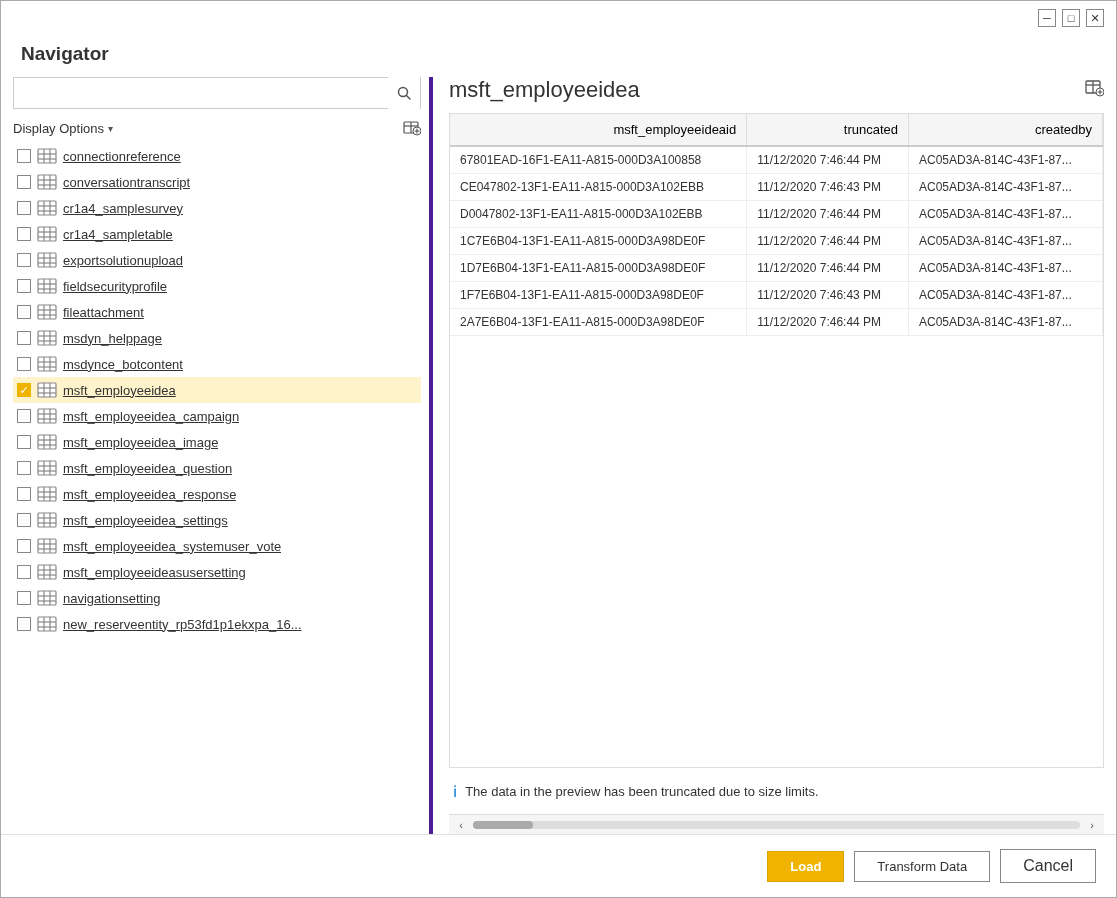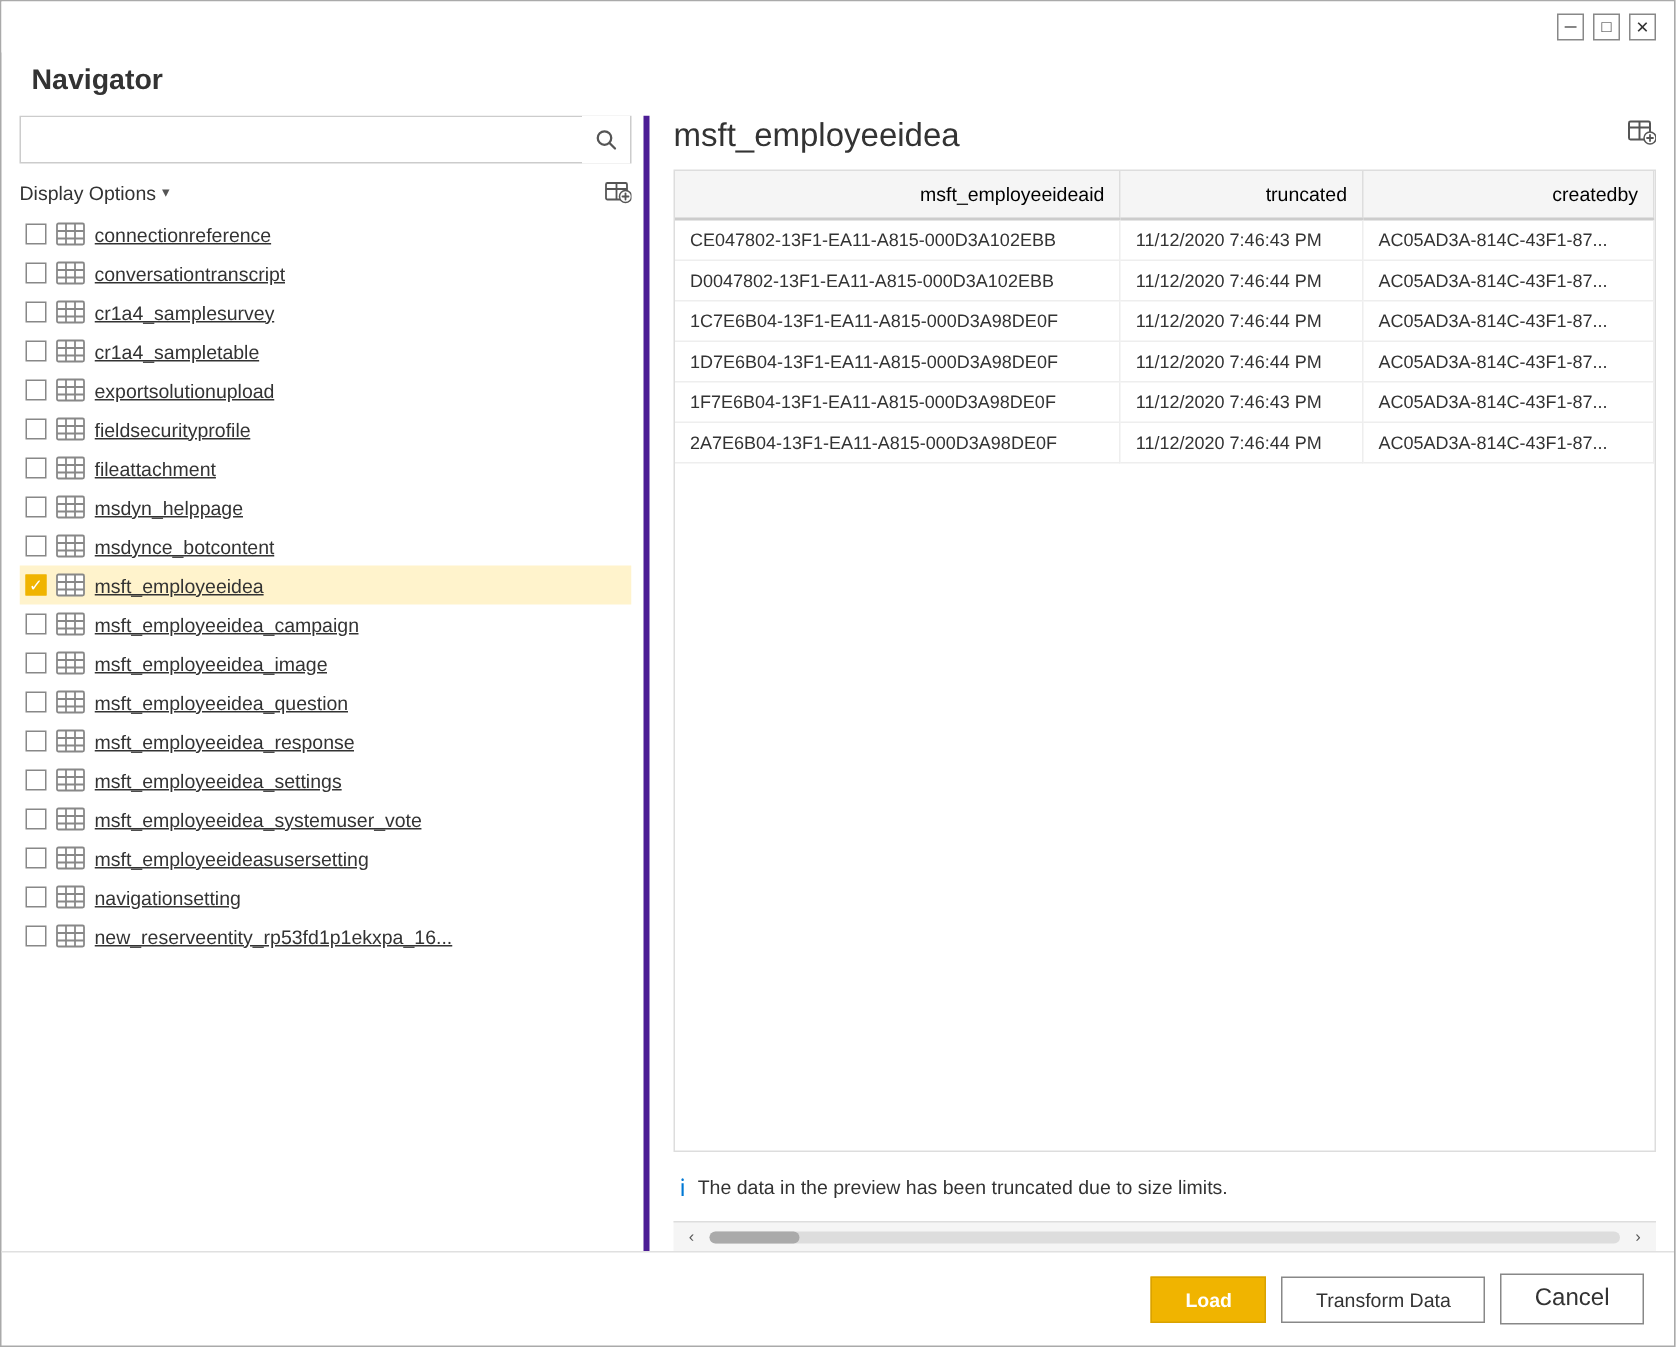--- a/index.html
+++ b/index.html
@@ -641,20 +641,25 @@
       <div class="preview-table-wrapper">
         <table class="preview-table" id="preview-table">
           <thead id="preview-thead">
               <tr>
                 <th>msft_employeeideaid</th>
                 <th>truncated</th>
                 <th>createdby</th>
               </tr>
             </thead>
           <tbody id="preview-tbody">
+              <tr>
+                <td>67801EAD-16F1-EA11-A815-000D3A100858</td>
+                <td>11/12/2020 7:46:44 PM</td>
+                <td>AC05AD3A-814C-43F1-87...</td>
+              </tr>
               <tr>
                 <td>CE047802-13F1-EA11-A815-000D3A102EBB</td>
                 <td>11/12/2020 7:46:43 PM</td>
                 <td>AC05AD3A-814C-43F1-87...</td>
               </tr>
               <tr>
                 <td>D0047802-13F1-EA11-A815-000D3A102EBB</td>
                 <td>11/12/2020 7:46:44 PM</td>
                 <td>AC05AD3A-814C-43F1-87...</td>
               </tr>

